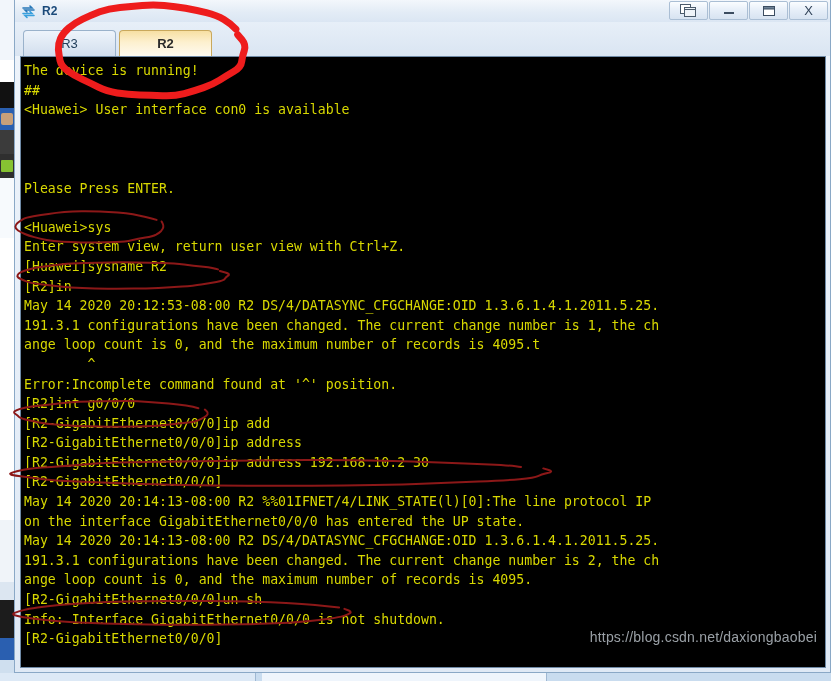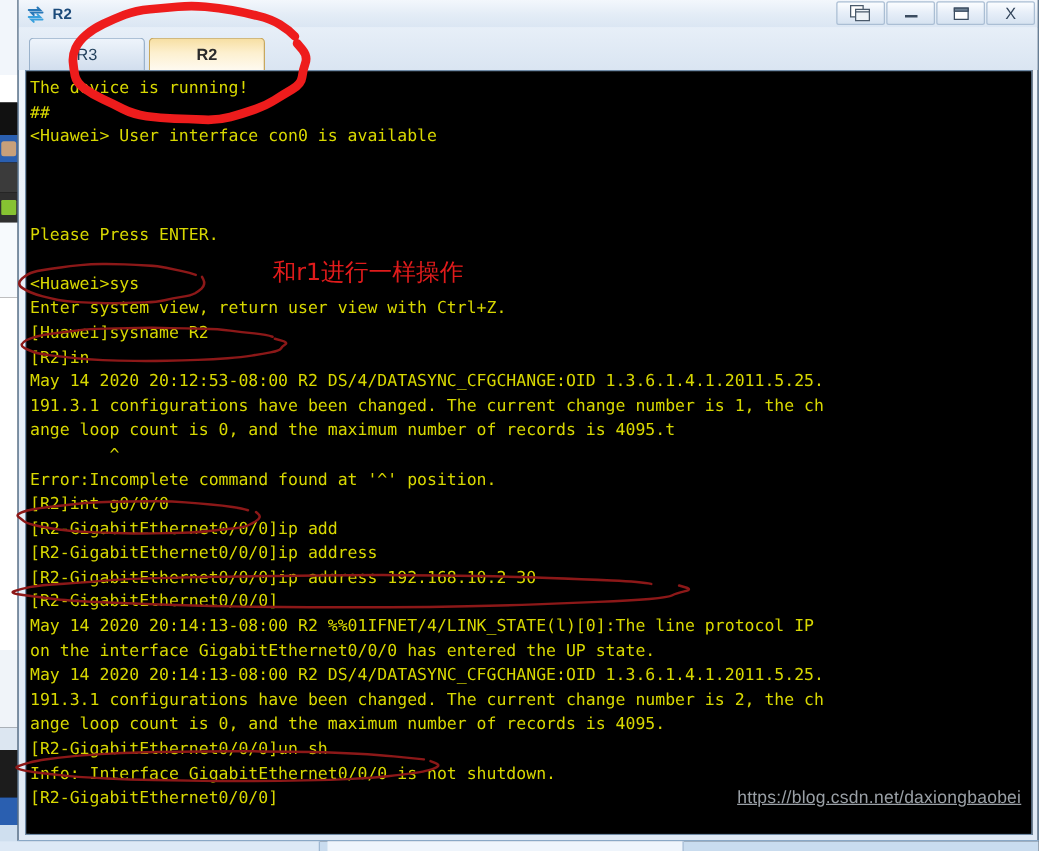--- a/index.html
+++ b/index.html
@@ -159,21 +159,20 @@
 
   
   #watermark {
     position: absolute;
     right: 8px;
     bottom: 22px;
     font-size: 14px;
     color: #9aa0a6;
     font-family: "Liberation Sans", sans-serif;
     letter-spacing: .2px;
-    text-decoration: underline;
   }
 
   
   #annotations {
     position: absolute;
     left: 0; top: 0;
     width: 831px; height: 681px;
     pointer-events: none;
   }
   #cn-note {
@@ -292,19 +291,18 @@
 
 <div id="annotations">
   <svg id="annotation-svg" width="831" height="681" viewBox="0 0 831 681" style="position:absolute;left:0;top:0;">
       <path d="M 237.7 34.7 Q 237.7 34.7 242.0 39.8 Q 246.2 45.0 244.3 50.5 Q 242.4 55.9 241.7 61.5 Q 241.1 67.2 233.7 71.5 Q 226.4 75.8 219.6 80.1 Q 212.8 84.4 203.6 87.6 Q 194.5 90.8 184.3 93.6 Q 174.1 96.3 162.5 95.7 Q 150.8 95.1 139.6 94.9 Q 128.3 94.6 117.3 93.0 Q 106.4 91.3 98.4 87.2 Q 90.5 83.1 82.4 79.4 Q 74.2 75.6 67.7 70.9 Q 61.2 66.2 60.0 60.6 Q 58.9 55.0 58.4 49.4 Q 58.0 43.8 60.5 38.4 Q 63.1 32.9 68.8 28.0 Q 74.5 23.1 82.6 19.2 Q 90.7 15.3 99.7 11.8 Q 108.8 8.4 120.0 7.4 Q 131.2 6.4 142.2 5.4 Q 153.2 4.4 164.2 5.4 Q 175.2 6.4 185.6 8.2 Q 196.1 10.1 206.3 12.7 Q 216.6 15.2 223.9 19.6 Q 231.1 24.0 235.9 29.1" fill="none" stroke="#ee1c1c" stroke-width="7" stroke-linecap="round"></path>
       <path d="M 161.6 221.5 Q 161.6 221.5 162.6 223.4 Q 163.6 225.3 163.3 227.2 Q 163.0 229.1 161.2 230.9 Q 159.3 232.7 156.1 234.6 Q 152.9 236.4 145.4 237.5 Q 138.0 238.7 131.7 240.2 Q 125.5 241.7 116.1 241.9 Q 106.8 242.1 97.9 242.4 Q 89.1 242.7 80.3 242.4 Q 71.5 242.0 62.3 241.7 Q 53.2 241.3 46.6 240.0 Q 39.9 238.6 34.3 237.1 Q 28.8 235.7 24.8 234.0 Q 20.8 232.3 18.1 230.5 Q 15.3 228.7 15.4 226.8 Q 15.4 224.9 17.5 223.0 Q 19.5 221.2 22.7 219.3 Q 25.9 217.4 33.4 216.2 Q 40.9 215.0 48.4 214.0 Q 55.9 212.9 64.3 212.1 Q 72.6 211.3 81.8 211.2 Q 90.9 211.1 99.8 211.5 Q 108.6 211.9 117.6 212.4 Q 126.5 212.8 132.9 214.2 Q 139.4 215.6 145.7 216.9 Q 152.1 218.2 156.6 219.9" fill="none" stroke="#8c1818" stroke-width="2" stroke-linecap="round"></path>
       <path d="M 219.9 271.0 Q 219.9 271.0 225.3 272.5 Q 230.6 274.0 228.1 275.6 Q 225.7 277.2 224.7 278.9 Q 223.8 280.5 216.4 281.9 Q 209.1 283.2 201.3 284.5 Q 193.5 285.8 182.1 286.6 Q 170.7 287.5 158.4 287.9 Q 146.0 288.4 133.4 288.6 Q 120.7 288.8 107.7 288.7 Q 94.6 288.7 82.3 288.1 Q 69.9 287.5 60.0 286.5 Q 50.2 285.4 40.7 284.3 Q 31.2 283.1 26.9 281.6 Q 22.6 280.0 19.7 278.5 Q 16.8 276.9 17.5 275.3 Q 18.1 273.8 21.0 272.2 Q 23.9 270.7 29.4 269.2 Q 35.0 267.8 44.0 266.6 Q 53.0 265.5 62.2 264.3 Q 71.4 263.1 84.8 262.9 Q 98.1 262.7 110.7 262.4 Q 123.3 262.1 135.8 262.5 Q 148.3 262.8 161.7 263.0 Q 175.1 263.2 184.1 264.5 Q 193.2 265.7 203.5 266.7 Q 213.7 267.8 218.0 269.4" fill="none" stroke="#8c1818" stroke-width="2" stroke-linecap="round"></path>
       <path d="M 204.8 409.6 Q 204.8 409.6 206.5 411.1 Q 208.2 412.6 207.6 414.1 Q 207.0 415.7 204.4 417.2 Q 201.8 418.6 198.7 420.2 Q 195.5 421.8 185.9 422.8 Q 176.2 423.7 167.3 424.8 Q 158.4 425.9 146.5 426.2 Q 134.6 426.5 122.9 426.7 Q 111.3 426.9 99.8 426.6 Q 88.4 426.3 76.8 425.9 Q 65.1 425.6 55.8 424.6 Q 46.5 423.6 39.2 422.4 Q 31.9 421.2 26.4 419.8 Q 20.9 418.4 19.1 416.9 Q 17.4 415.4 15.1 413.8 Q 12.8 412.2 15.7 410.7 Q 18.5 409.1 24.8 407.8 Q 31.2 406.4 40.7 405.4 Q 50.2 404.5 58.8 403.4 Q 67.5 402.3 78.7 401.8 Q 90.0 401.3 101.8 401.2 Q 113.7 401.1 125.9 401.0 Q 138.1 401.0 148.4 401.9 Q 158.7 402.7 168.6 403.6 Q 178.4 404.4 186.0 405.6 Q 193.7 406.8 198.4 408.2" fill="none" stroke="#8c1818" stroke-width="2" stroke-linecap="round"></path>
       <path d="M 543.3 468.4 Q 543.3 468.4 548.7 470.0 Q 554.1 471.6 547.4 473.1 Q 540.8 474.7 537.9 476.2 Q 535.0 477.8 519.6 479.2 Q 504.2 480.6 478.5 481.5 Q 452.9 482.5 428.4 483.5 Q 403.9 484.5 373.9 485.0 Q 343.9 485.6 311.8 485.8 Q 279.7 485.9 247.1 485.8 Q 214.5 485.7 184.3 485.1 Q 154.1 484.5 127.7 483.6 Q 101.2 482.7 77.2 481.6 Q 53.2 480.5 41.7 479.0 Q 30.1 477.5 18.5 476.0 Q 6.8 474.5 11.4 472.9 Q 16.1 471.3 23.6 469.7 Q 31.2 468.2 51.2 467.0 Q 71.2 465.7 86.7 464.3 Q 102.3 462.9 132.7 462.3 Q 163.2 461.6 193.4 461.2 Q 223.6 460.7 255.0 460.4 Q 286.4 460.0 319.4 460.1 Q 352.5 460.1 382.4 460.8 Q 412.3 461.4 439.0 462.4 Q 465.7 463.3 489.5 464.4 Q 513.4 465.5 521.0 467.1" fill="none" stroke="#8c1818" stroke-width="2" stroke-linecap="round"></path>
       <path d="M 344.4 608.9 Q 344.4 608.9 348.0 610.3 Q 351.6 611.7 350.2 613.1 Q 348.7 614.5 343.9 615.9 Q 339.2 617.3 330.6 618.5 Q 322.1 619.8 310.1 621.0 Q 298.2 622.2 281.4 623.1 Q 264.5 624.0 244.2 624.3 Q 224.0 624.7 203.4 624.8 Q 182.9 624.9 162.9 624.7 Q 142.9 624.4 123.1 624.0 Q 103.3 623.6 85.9 622.8 Q 68.5 622.0 55.7 620.9 Q 42.8 619.7 32.6 618.4 Q 22.5 617.2 16.7 615.7 Q 10.9 614.3 14.7 612.9 Q 18.6 611.4 23.4 610.1 Q 28.1 608.7 37.6 607.4 Q 47.0 606.1 59.2 604.9 Q 71.3 603.8 88.3 602.9 Q 105.4 602.0 125.7 601.6 Q 145.9 601.2 166.5 601.1 Q 187.1 601.0 208.0 601.1 Q 228.9 601.1 249.0 601.6 Q 269.1 602.1 286.0 603.0 Q 302.8 603.9 315.0 605.1 Q 327.1 606.3 339.1 607.5" fill="none" stroke="#8c1818" stroke-width="2" stroke-linecap="round"></path>
     </svg>
-  <div id="cn-note" style="color: rgb(224, 27, 27);">和r1进行一样操作</div>
 </div>
 
 <div id="taskbar">
   <div id="taskbar-seg-a"></div>
   <div id="taskbar-seg-b"></div>
 </div>
 
 </body></html>

